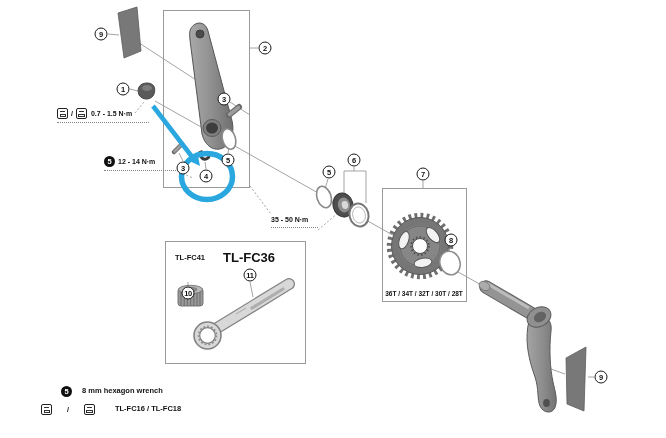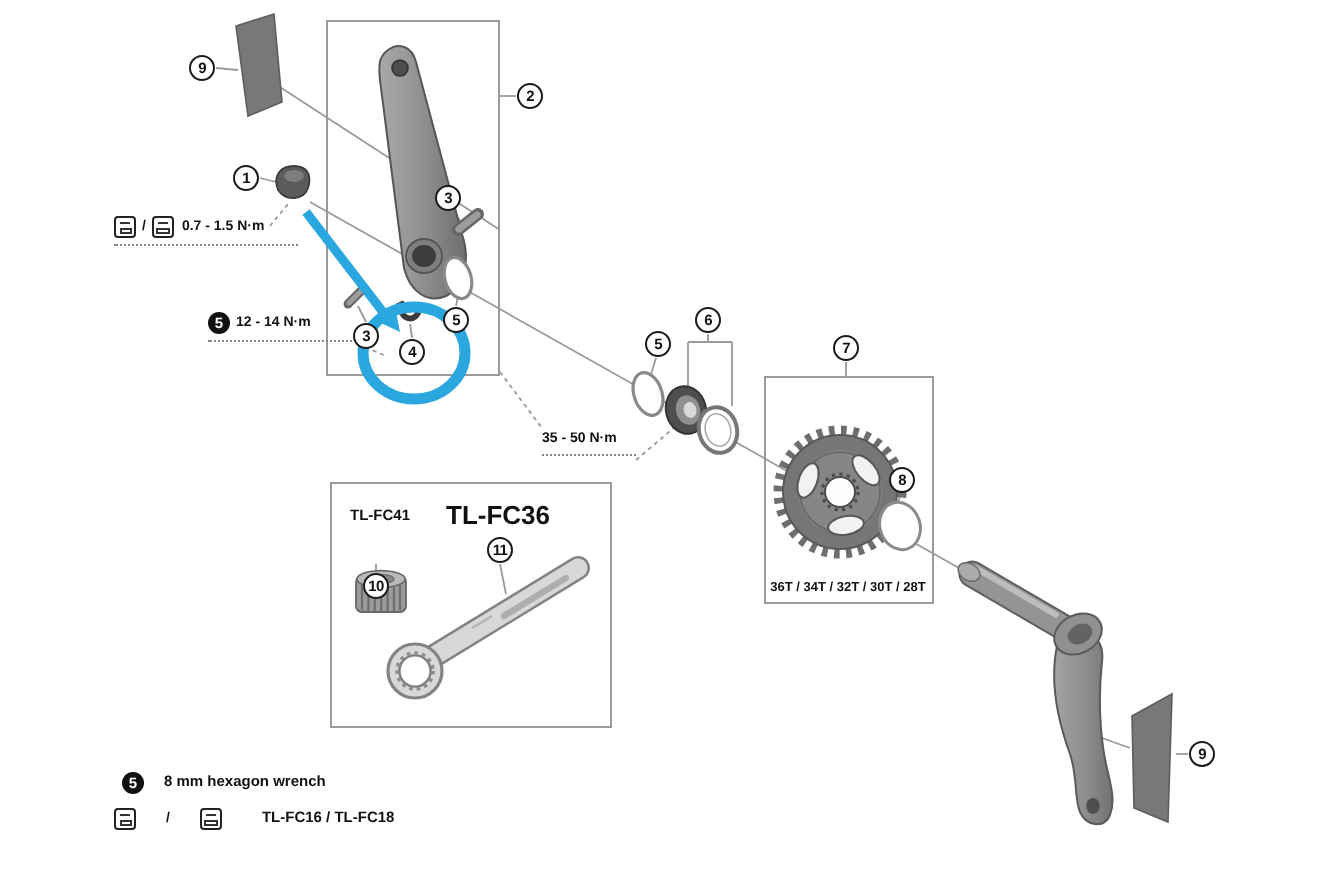--- a/index.html
+++ b/index.html
@@ -187,21 +187,21 @@
 
   <div class="lbl ctr" style="left:424px;top:294px;font-size:6.5px;">36T / 34T / 32T / 30T / 28T</div>
 
   <div class="lbl ctr" style="left:190px;top:258px;font-size:7.5px;">TL-FC41</div>
   <div class="lbl ctr" style="left:249px;top:258px;font-size:13px;">TL-FC36</div>
 
   <div class="lbl" style="left:61px;top:386px;gap:10px;font-size:7.5px;">
     <span class="badge">5</span>
     <span>8 mm hexagon wrench</span>
   </div>
-  <div class="lbl" style="left:57px;top:404px;gap:14px;font-size:7.5px;">
+  <div class="lbl" style="left:41px;top:404px;gap:14px;font-size:7.5px;">
     <span class="mini">
         <i class="m1"></i>
         <i class="m2"></i>
       </span>
     <span class="slash">/</span>
     <span class="mini">
         <i class="m1"></i>
         <i class="m2"></i>
       </span>
     <span style="margin-left:6px;">TL-FC16 / TL-FC18</span>

